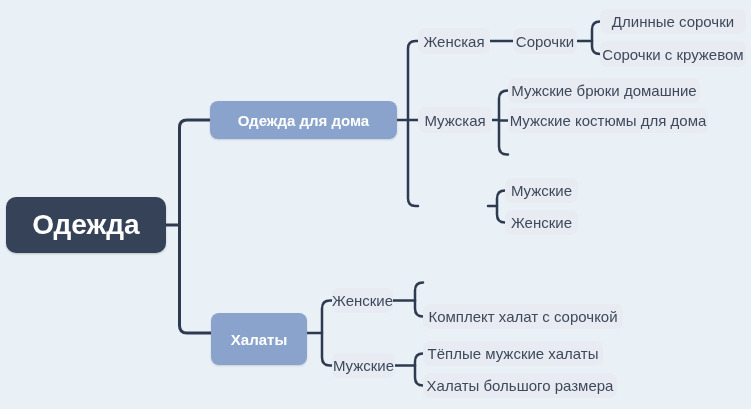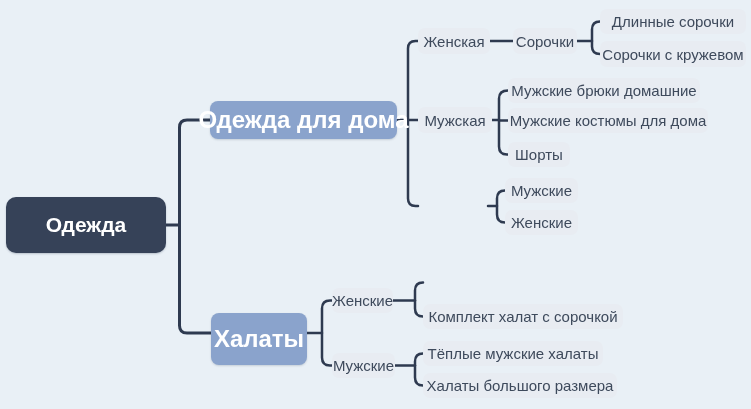--- a/index.html
+++ b/index.html
@@ -14,27 +14,27 @@
   svg.wires path{fill:none;stroke:var(--connector,#2e3a50);stroke-linecap:round;}
   svg.wires path.lvl1{stroke-width:3;}
   svg.wires path.lvl2{stroke-width:2.5;}
   .node{
     position:absolute;z-index:2;
     display:flex;align-items:center;justify-content:center;
     white-space:nowrap;box-sizing:border-box;
   }
   .node.root{
     background:var(--root-bg,#364258);
-    color:#fff;font-weight:bold;font-size:21px;
+    color:#fff;font-weight:bold;font-size:28px;
     border-radius:10px;
     box-shadow:0 1px 2px rgba(40,55,80,.25);
   }
   .node.branch{
     background:var(--branch-bg,#8aa3cc);
-    color:#fff;font-weight:bold;font-size:24px;
+    color:#fff;font-weight:bold;font-size:15px;
     border-radius:8px;
     box-shadow:0 1px 2px rgba(40,55,80,.18);
   }
   .node.leaf{
     background:var(--leaf-bg,#e8ecf2);
     color:var(--leaf-text,#3e4a5c);
     font-size:15px;
     border-radius:7px;
   }
 </style>
@@ -79,21 +79,20 @@
   <div class="node branch" style="left:211px;top:313px;width:96px;height:52px">Халаты</div>
 
   <div class="node leaf" style="left:418px;top:28px;width:72px;height:26px">Женская</div>
   <div class="node leaf" style="left:513px;top:28px;width:64px;height:26px">Сорочки</div>
   <div class="node leaf" style="left:600px;top:9px;width:146px;height:25px">Длинные сорочки</div>
   <div class="node leaf" style="left:600px;top:41px;width:146px;height:26px">Сорочки с кружевом</div>
 
   <div class="node leaf" style="left:418px;top:107px;width:74px;height:26px">Мужская</div>
   <div class="node leaf" style="left:508px;top:78px;width:192px;height:25px">Мужские брюки домашние</div>
   <div class="node leaf" style="left:508px;top:108px;width:200px;height:25px">Мужские костюмы для дома</div>
-  <div class="node leaf" style="left:508px;top:142px;width:62px;height:25px">Шорты</div>
 
   <div class="node leaf" style="left:505px;top:178px;width:73px;height:25px">Мужские</div>
   <div class="node leaf" style="left:505px;top:210px;width:73px;height:25px">Женские</div>
 
   <div class="node leaf" style="left:332px;top:288px;width:61px;height:25px">Женские</div>
   <div class="node leaf" style="left:423px;top:304px;width:200px;height:25px">Комплект халат с сорочкой</div>
 
   <div class="node leaf" style="left:332px;top:353px;width:63px;height:25px">Мужские</div>
   <div class="node leaf" style="left:423px;top:341px;width:180px;height:25px">Тёплые мужские халаты</div>
   <div class="node leaf" style="left:423px;top:373px;width:194px;height:25px">Халаты большого размера</div>

